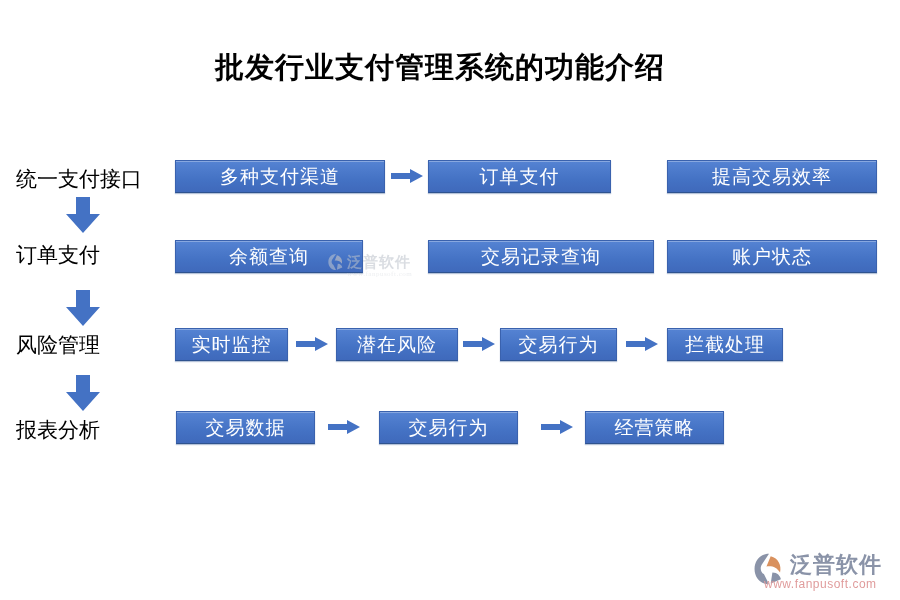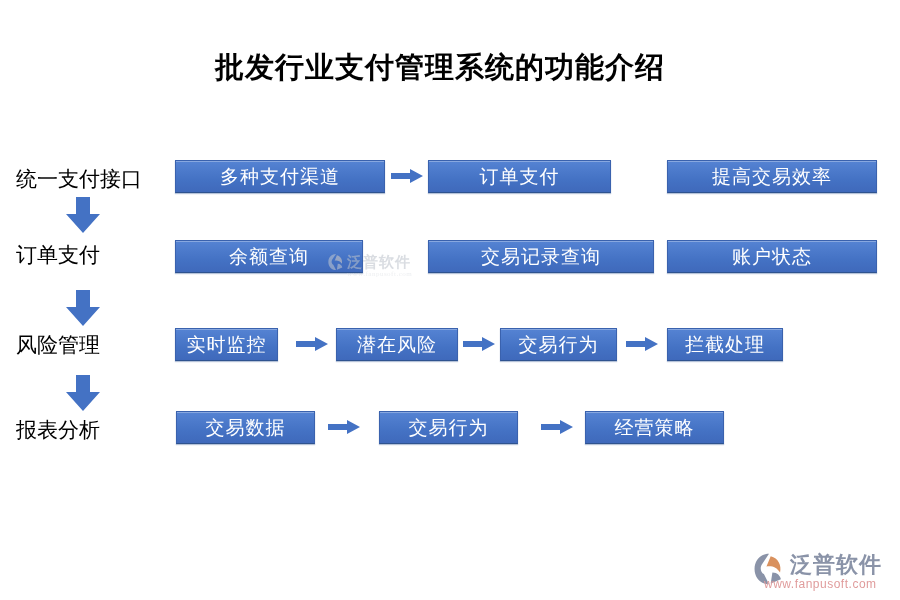--- a/index.html
+++ b/index.html
@@ -71,21 +71,21 @@
   <svg class="h-arrow" style="left:391px;top:169px" viewBox="0 0 32 14">
       <polygon points="0,4 19,4 19,0 32,7 19,14 19,10 0,10"></polygon>
     </svg>
   <div class="box" style="left:428px;top:160px;width:183px">订单支付</div>
   <div class="box" style="left:667px;top:160px;width:210px">提高交易效率</div>
 
   <div class="box" style="left:175px;top:240px;width:188px">余额查询</div>
   <div class="box" style="left:428px;top:240px;width:226px">交易记录查询</div>
   <div class="box" style="left:667px;top:240px;width:210px">账户状态</div>
 
-  <div class="box" style="left:175px;top:328px;width:103px">实时监控</div>
+  <div class="box" style="left:175px;top:328px;width:113px">实时监控</div>
   <svg class="h-arrow" style="left:296px;top:337px" viewBox="0 0 32 14">
       <polygon points="0,4 19,4 19,0 32,7 19,14 19,10 0,10"></polygon>
     </svg>
   <div class="box" style="left:336px;top:328px;width:122px">潜在风险</div>
   <svg class="h-arrow" style="left:463px;top:337px" viewBox="0 0 32 14">
       <polygon points="0,4 19,4 19,0 32,7 19,14 19,10 0,10"></polygon>
     </svg>
   <div class="box" style="left:500px;top:328px;width:117px">交易行为</div>
   <svg class="h-arrow" style="left:626px;top:337px" viewBox="0 0 32 14">
       <polygon points="0,4 19,4 19,0 32,7 19,14 19,10 0,10"></polygon>

